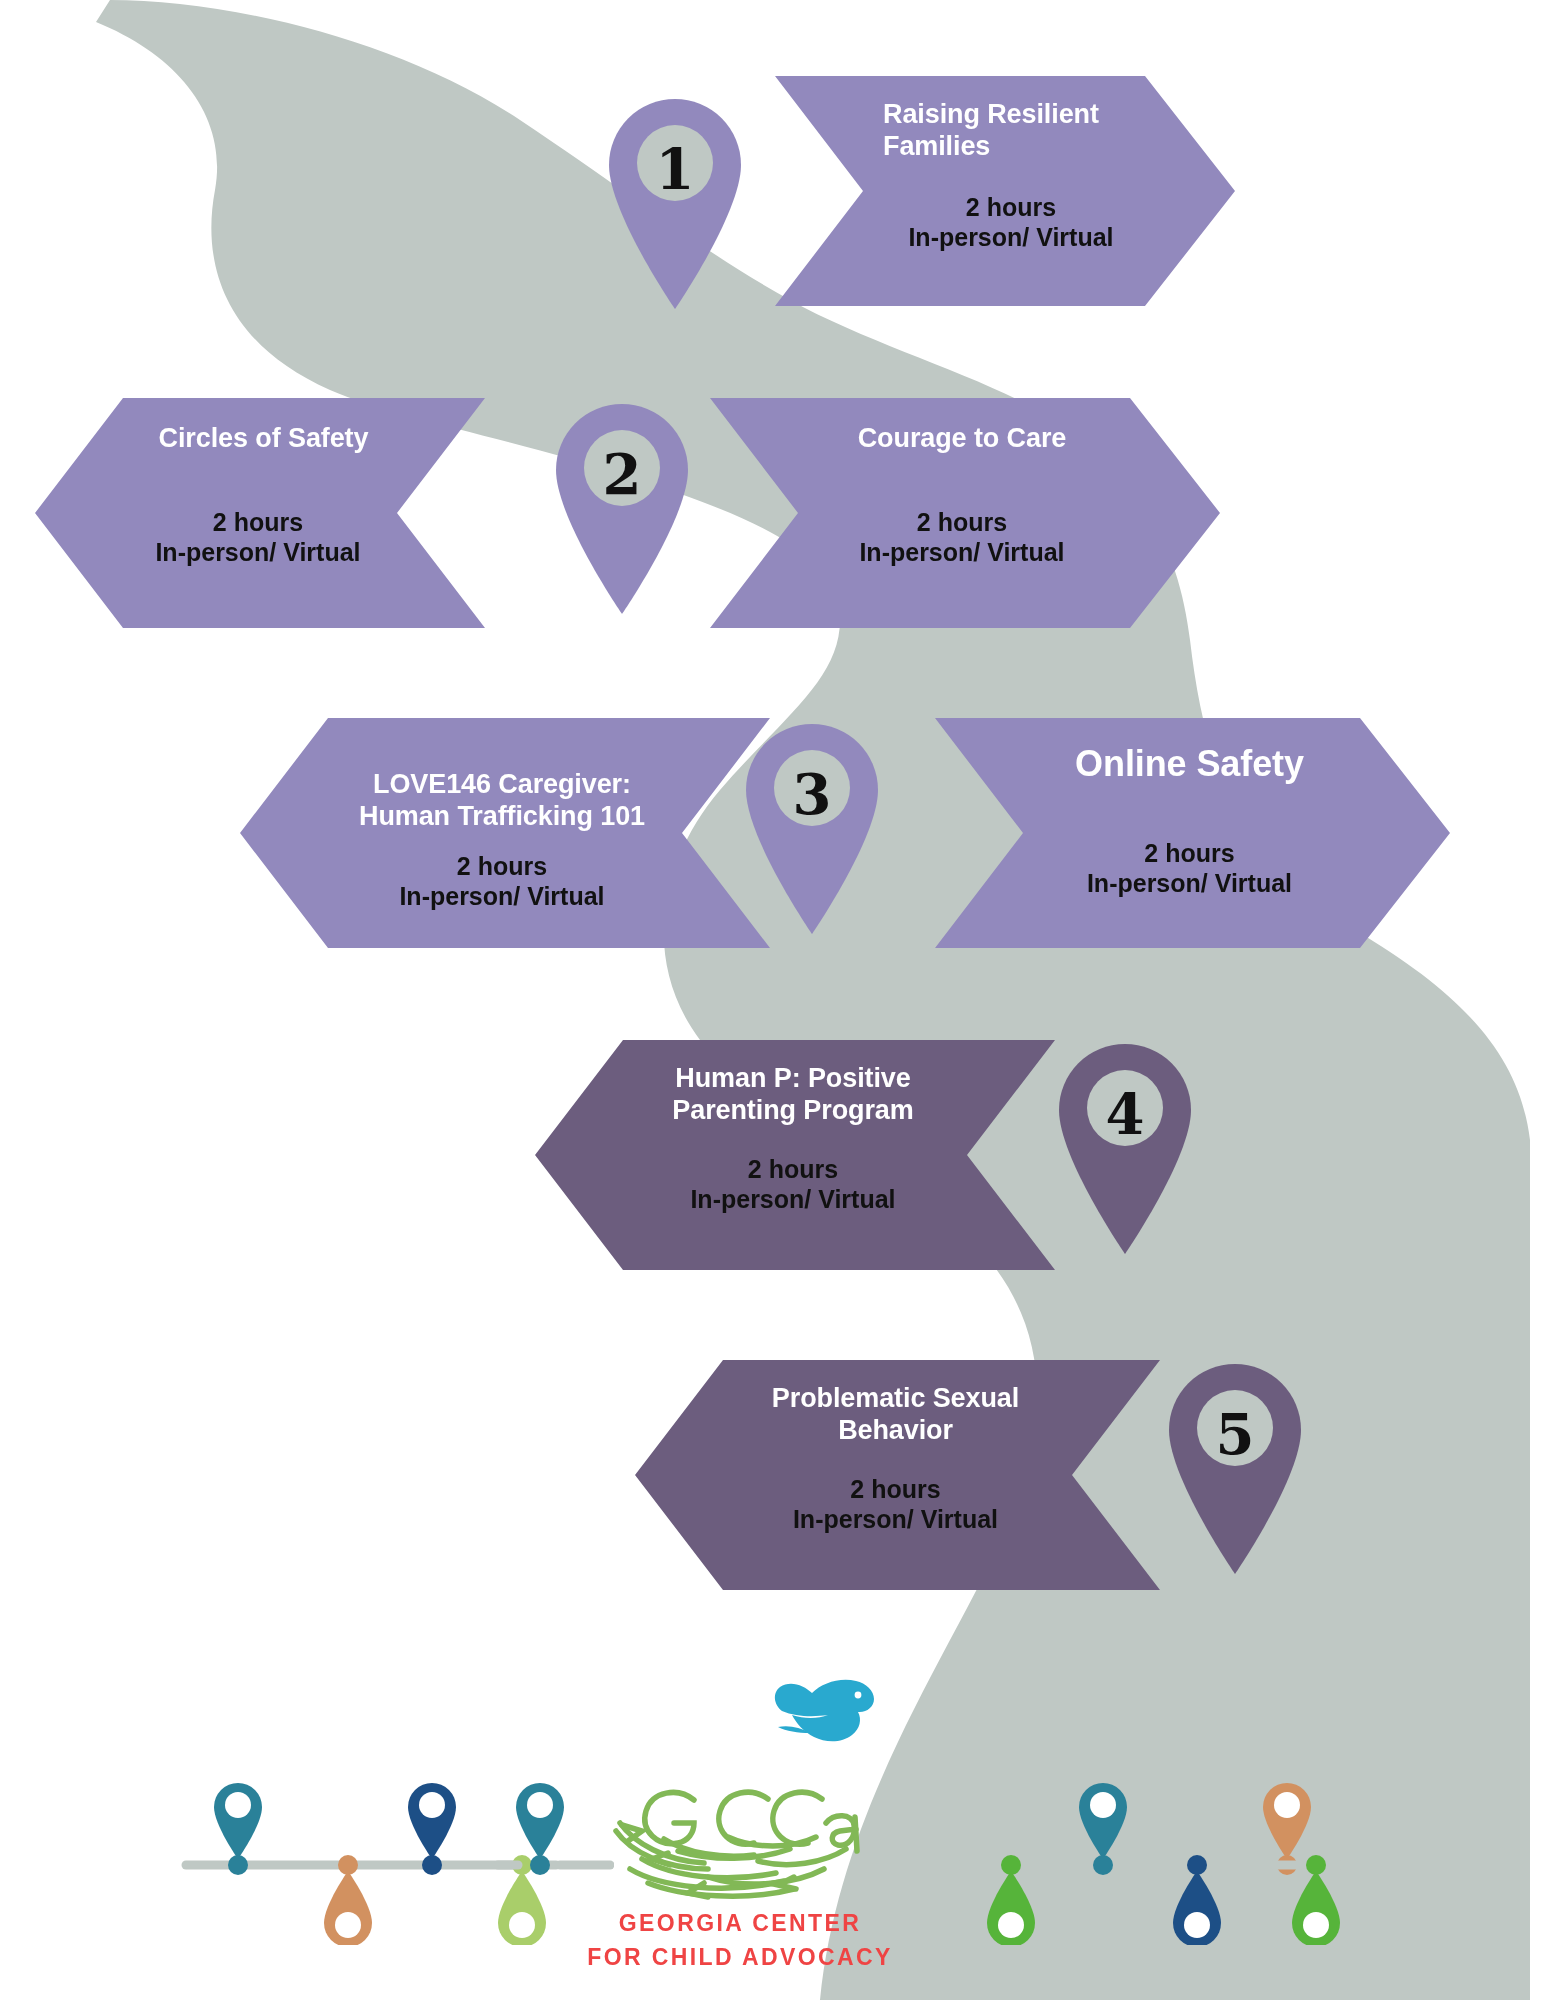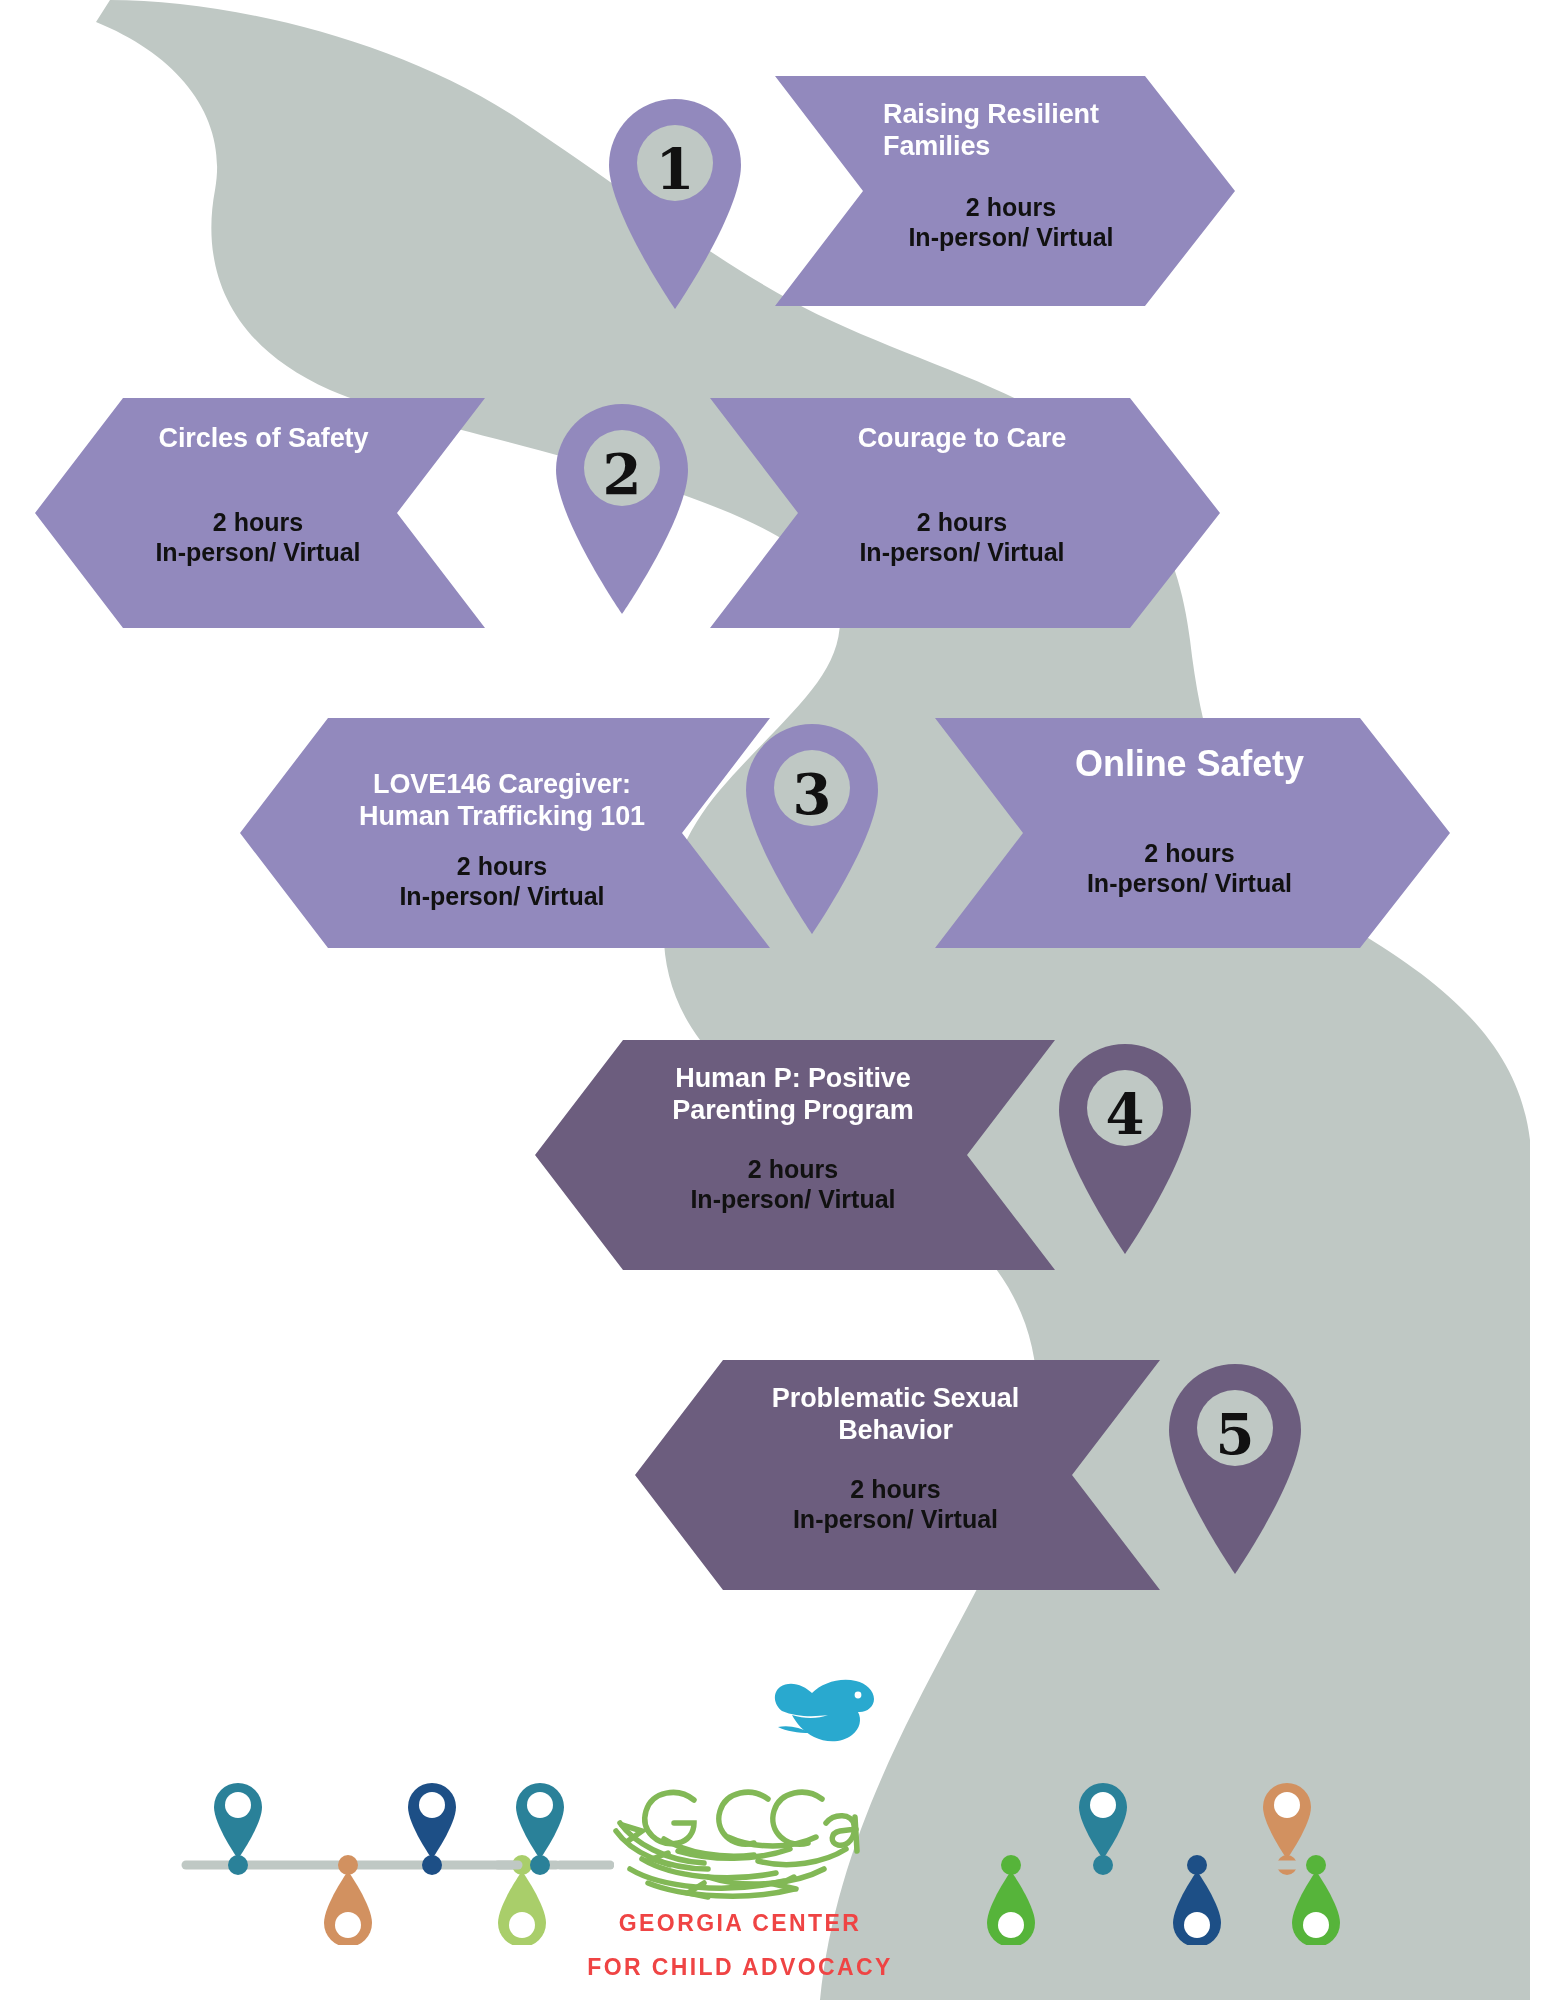--- a/index.html
+++ b/index.html
@@ -248,21 +248,21 @@
         <path d="M 40 118 C 74 132, 140 136, 186 124"></path>
         <path d="M 14 60 L 34 66 L 20 76"></path>
         <path d="M 96 118 L 80 128 L 100 132"></path>
         <path d="M 186 112 L 170 120 L 188 124"></path>
         <path d="M 60 88 L 44 94 L 62 100"></path>
       </g>
     </svg>
 
     <div class="logo" style="left:565px;top:1910px;width:350px;">
       <div class="logoline" style="font-size:23px;">GEORGIA CENTER</div>
-      <div class="logoline" style="font-size:23px;margin-top:17px;">FOR CHILD ADVOCACY</div>
+      <div class="logoline" style="font-size:23px;margin-top:7px;">FOR CHILD ADVOCACY</div>
     </div>
 
     <svg class="decorow" style="left:180px;top:1765px;" width="380" height="180" viewBox="0 0 380 180">
       <g stroke="#bfc8c4" stroke-width="9" stroke-linecap="round">
         <line x1="6" y1="100" x2="48" y2="100"></line>
         <line x1="68" y1="100" x2="158" y2="100"></line>
         <line x1="178" y1="100" x2="242" y2="100"></line>
         <line x1="262" y1="100" x2="332" y2="100"></line>
         <line x1="352" y1="100" x2="376" y2="100"></line>
       </g>

